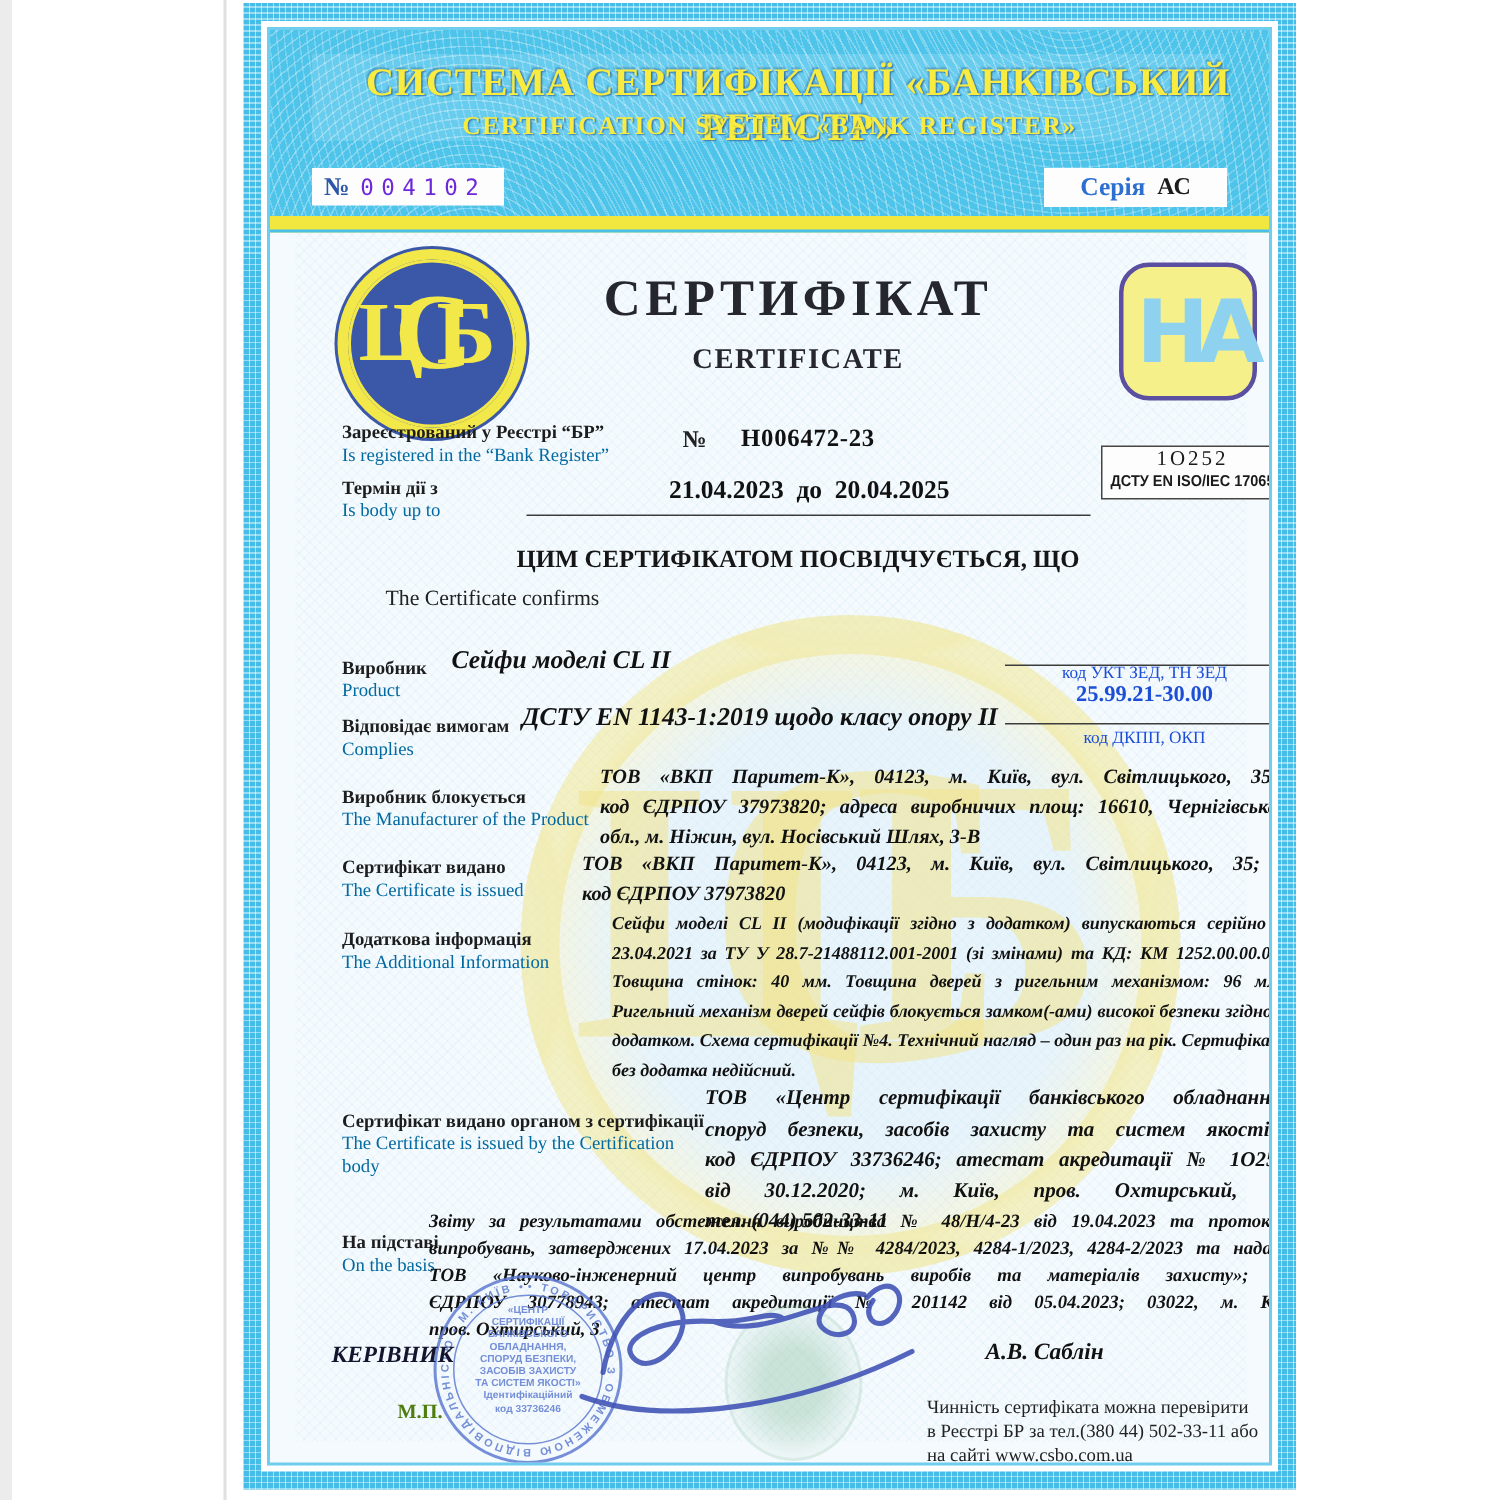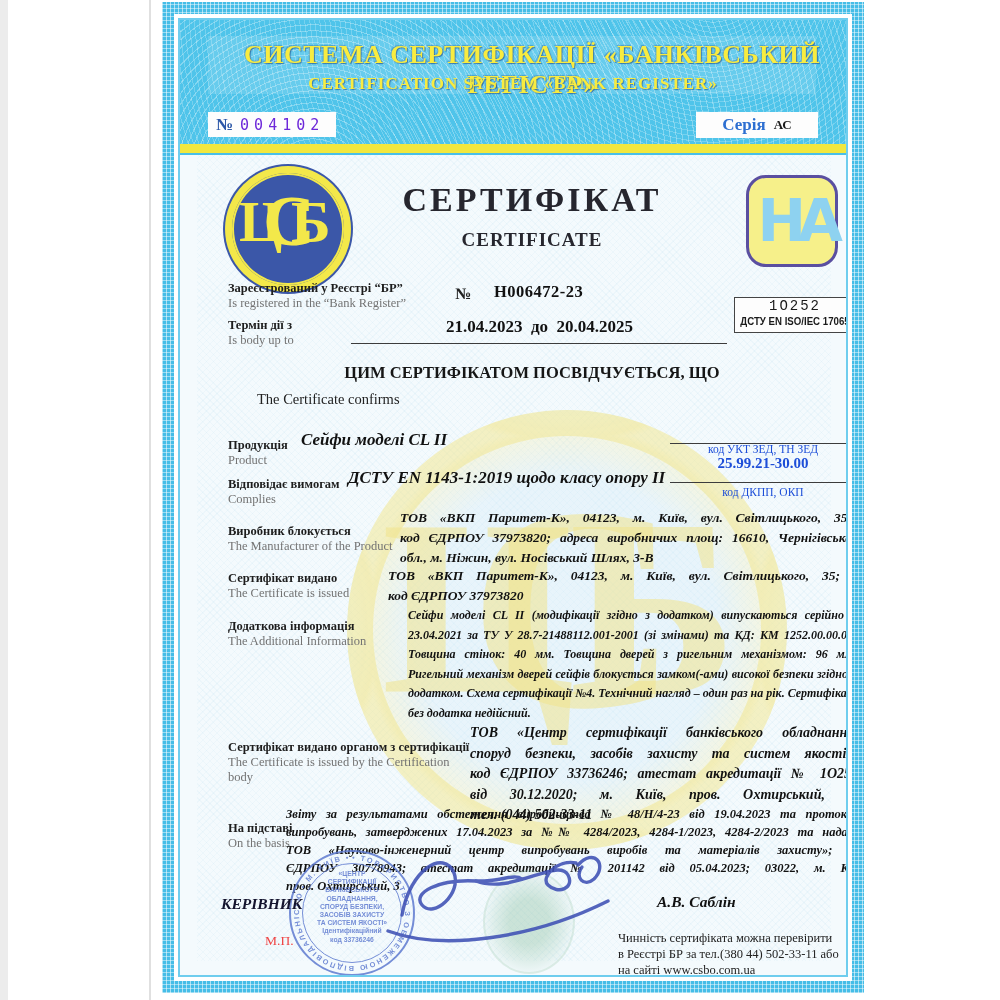--- a/index.html
+++ b/index.html
@@ -33,21 +33,21 @@
           font-size:17px;color:#f8ec40;letter-spacing:1px;
           text-shadow:1px 1px 1px rgba(35,90,150,.7);}
   .numbox{position:absolute;left:28px;top:92px;width:128px;height:25px;background:#fdfdfd;
           display:flex;align-items:center;padding-left:8px;box-sizing:border-box;}
   .numbox .no{color:#2d58a8;font-size:17px;font-weight:bold;margin-right:7px;}
   .numbox .digits{font-family:"DejaVu Sans Mono","Liberation Mono",monospace;
                   font-size:15px;color:#6d28d9;letter-spacing:5px;}
   .serbox{position:absolute;right:28px;top:92px;width:122px;height:26px;background:#fdfdfd;
           display:flex;align-items:center;justify-content:center;gap:8px;}
   .serbox .ser{color:#2d6fd1;font-size:17px;font-weight:bold;}
-  .serbox .ac{color:#1c1c1c;font-size:13px;font-weight:bold;}
+  .serbox .ac{color:#1c1c1c;font-size:16px;font-weight:bold;}
   .stripe{position:absolute;left:0;top:124px;width:100%;height:9px;background:#f2e73e;
           border-bottom:2px solid #49bfe8;}
 
   
   .content{position:absolute;left:17px;top:135px;width:634px;height:806px;font-size:13px;color:#1a1a1a;}
   
   .content::before{content:"";position:absolute;inset:0;pointer-events:none;
      background-image:
        repeating-linear-gradient(45deg, rgba(110,185,220,.06) 0 1px, transparent 1px 5px),
        repeating-linear-gradient(-45deg, rgba(110,185,220,.06) 0 1px, transparent 1px 5px);}
@@ -76,27 +76,27 @@
   .title-en{position:absolute;left:180px;top:74px;width:310px;text-align:center;font-weight:bold;
             font-size:19px;letter-spacing:1px;color:#26262e;}
 
   
   .logoR{position:absolute;left:549px;top:20px;width:92px;height:92px;border-radius:20px;
          background:#f6f08a;border:3px solid #5a4fa0;box-sizing:border-box;text-align:right;}
   .logoR .na{font-family:"DejaVu Sans","Liberation Sans",sans-serif;font-weight:bold;
              font-size:58px;line-height:86px;color:#8ed2f0;letter-spacing:-8px;}
   .accred{position:absolute;left:537px;top:142px;width:122px;height:36px;background:#fdfdfd;
           border:1px solid #444;box-sizing:border-box;text-align:center;color:#1a1a1a;}
-  .accred .n{font-size:14px;letter-spacing:2px;line-height:17px;font-family:Liberation Mono, monospace;}
+  .accred .n{font-size:14px;letter-spacing:2px;line-height:17px;font-family:Liberation Serif, serif;}
   .accred .s{font-size:10.5px;line-height:13px;font-family:"Liberation Sans",sans-serif;
              transform:scaleX(.92);transform-origin:center;white-space:nowrap;font-weight:bold;}
 
   .lab{position:absolute;line-height:15px;}
   .lab .uk{font-weight:bold;font-size:12.5px;color:#1d1d1d;}
-  .lab .en{font-size:12.5px;color:#737373;}
+  .lab .en{font-size:12.5px;color:#0369a1;}
   .val{font-weight:bold;font-style:italic;color:#111;}
   .vlines div{text-align:justify;text-align-last:justify;white-space:nowrap;}
   .vlines div:last-child{text-align-last:left;}
   .rule{position:absolute;height:1px;background:#3c3c3c;}
 
   .reg-no{position:absolute;left:258px;top:130px;font-size:16px;font-weight:bold;color:#222;}
   .reg-val{position:absolute;left:297px;top:127px;font-size:16.5px;font-weight:bold;color:#111;letter-spacing:.5px;}
   .dates{position:absolute;left:150px;top:162px;width:385px;text-align:center;
          font-size:17px;font-weight:bold;color:#111;white-space:pre;}
   .stmt-uk{position:absolute;left:60px;top:208px;width:550px;text-align:center;
@@ -110,21 +110,21 @@
   .comp-val{position:absolute;left:151px;top:313px;font-size:17px;}
 
   .manu-val{position:absolute;left:203px;top:353px;width:452px;font-size:13.5px;line-height:20px;}
   .issd-val{position:absolute;left:191px;top:411px;width:452px;font-size:13.5px;line-height:20px;}
   .addi-val{position:absolute;left:211px;top:451px;width:448px;font-size:12px;line-height:19.5px;}
   .body-val{position:absolute;left:273px;top:568px;width:388px;font-size:14px;line-height:20.5px;}
   .base-val{position:absolute;left:89px;top:650px;width:582px;font-size:12.5px;line-height:18px;}
 
   .head-lab{position:absolute;left:24px;top:740px;font-weight:bold;font-style:italic;font-size:15.5px;color:#14142e;}
   .head-name{position:absolute;left:460px;top:738px;font-weight:bold;font-style:italic;font-size:15.5px;color:#111;}
-  .mp{position:absolute;left:68px;top:778px;font-weight:normal;font-size:13.5px;color:#ef4444;}
+  .mp{position:absolute;left:68px;top:778px;font-weight:bold;font-size:13.5px;color:#4d7c0f;}
   .footer{position:absolute;left:421px;top:775px;width:250px;font-size:12.5px;line-height:16px;color:#222;
           font-family:"Liberation Serif",serif;}
 
   
   .stamp{position:absolute;left:92px;top:695px;width:126px;height:126px;opacity:.85;}
   .stamp .ring{position:absolute;inset:0;border-radius:50%;border:2px solid #5f7bd0;}
   .stamp .ring2{position:absolute;inset:13px;border-radius:50%;border:1px solid #5f7bd0;}
   .stamp .ctr{position:absolute;left:16px;top:20px;right:16px;text-align:center;color:#5f7bd0;
               font-family:"Liberation Sans",sans-serif;font-weight:bold;font-size:6.8px;line-height:8.2px;}
   .stamp svg{position:absolute;inset:0;}
@@ -196,21 +196,21 @@
         <div class="uk">Термін дії з</div>
         <div class="en">Is body up to</div>
       </div>
       <div class="dates">21.04.2023  до  20.04.2025</div>
       <div class="rule" style="left:154px;top:188px;width:376px;"></div>
 
       <div class="stmt-uk">ЦИМ СЕРТИФІКАТОМ ПОСВІДЧУЄТЬСЯ, ЩО</div>
       <div class="stmt-en">The Certificate confirms</div>
 
       <div class="lab" style="left:31px;top:283px;">
-        <div class="uk">Продукція</div>
+        <div class="uk">Виробник</div>
         <div class="en">Product</div>
       </div>
       <div class="val prod-val">Сейфи моделі CL II</div>
 
       <div class="rule" style="left:473px;top:288px;width:186px;"></div>
       <div class="codes">
         <div class="cap">код УКТ ЗЕД, ТН ЗЕД</div>
         <div class="code">25.99.21-30.00</div>
       </div>
       <div class="rule" style="left:473px;top:327px;width:186px;"></div>

